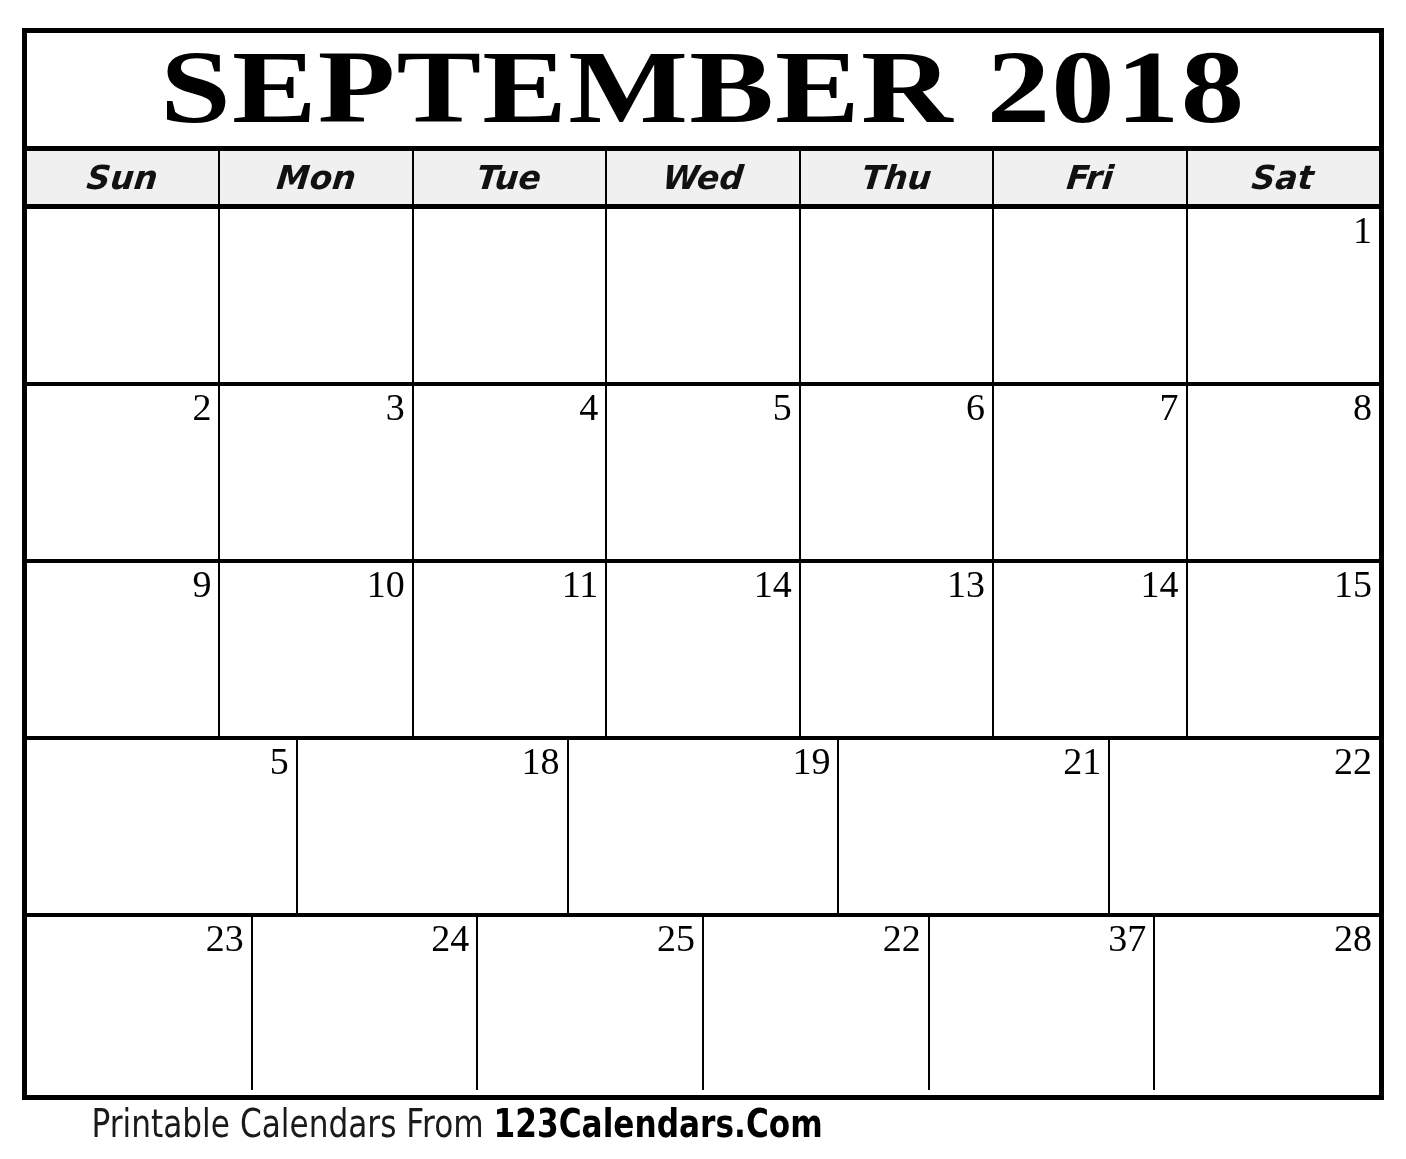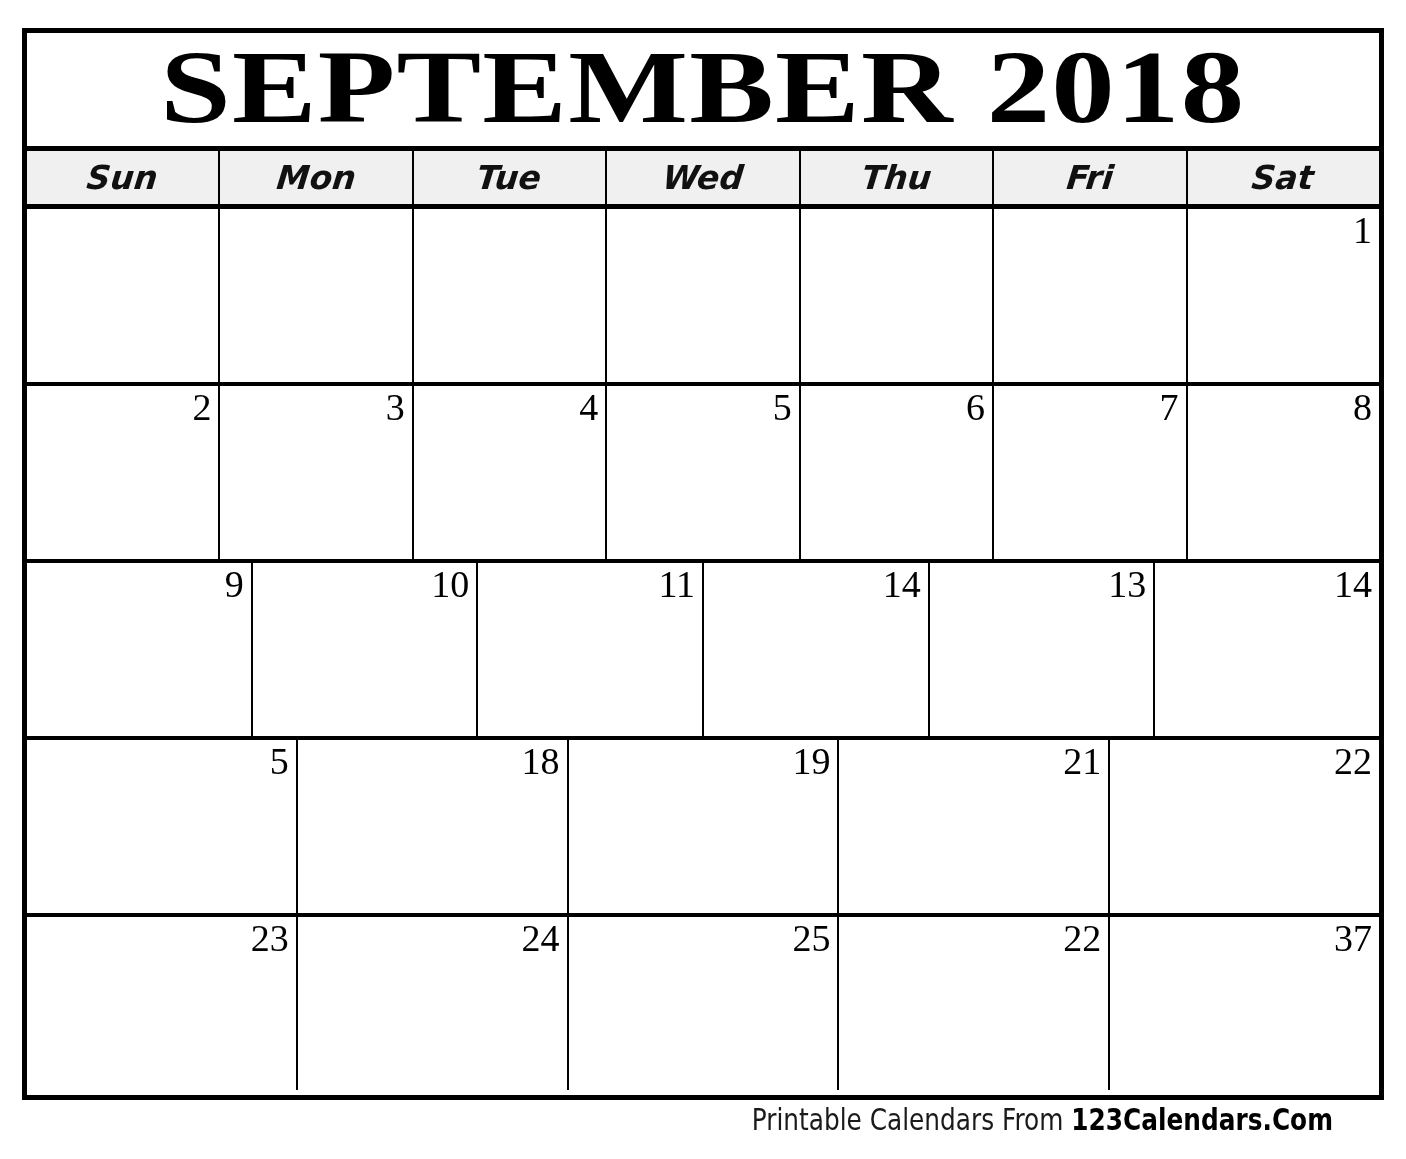--- a/index.html
+++ b/index.html
@@ -124,23 +124,23 @@
     line-height: 1.05;
     color: #000000;
   }
 
   
   .footer {
     position: absolute;
     left: 0;
     top: 1104px;
     width: 1406px;
-    text-align: right;
+    text-align: left;
     font-family: "DejaVu Sans", sans-serif;
-    font-size: 31px;
+    font-size: 39px;
     line-height: 1;
     color: #1a1a1a;
     white-space: nowrap;
   }
   .footer-text {
     transform: scaleX(0.80);
     display: inline-block;
     transform-origin: center center;
   }
   .footer-brand {
@@ -233,20 +233,23 @@
           </div>
         <div class="day-cell">
             <span class="day-number">14</span>
           </div>
         <div class="day-cell">
             <span class="day-number">13</span>
           </div>
         <div class="day-cell">
             <span class="day-number">14</span>
           </div>
+        <div class="day-cell">
+            <span class="day-number">15</span>
+          </div>
       </div>
 
       <div class="week-row">
         <div class="day-cell">
             <span class="day-number">5</span>
           </div>
         <div class="day-cell">
             <span class="day-number">18</span>
           </div>
         <div class="day-cell">
@@ -268,20 +271,23 @@
             <span class="day-number">24</span>
           </div>
         <div class="day-cell">
             <span class="day-number">25</span>
           </div>
         <div class="day-cell">
             <span class="day-number">22</span>
           </div>
         <div class="day-cell">
             <span class="day-number">37</span>
+          </div>
+        <div class="day-cell">
+            <span class="day-number">28</span>
           </div>
       </div>
 
 
     </div>
   </div>
 
   <div class="footer">
     <span class="footer-text"><span>Printable Calendars From </span><span class="footer-brand">123Calendars.Com</span></span>
   </div>

